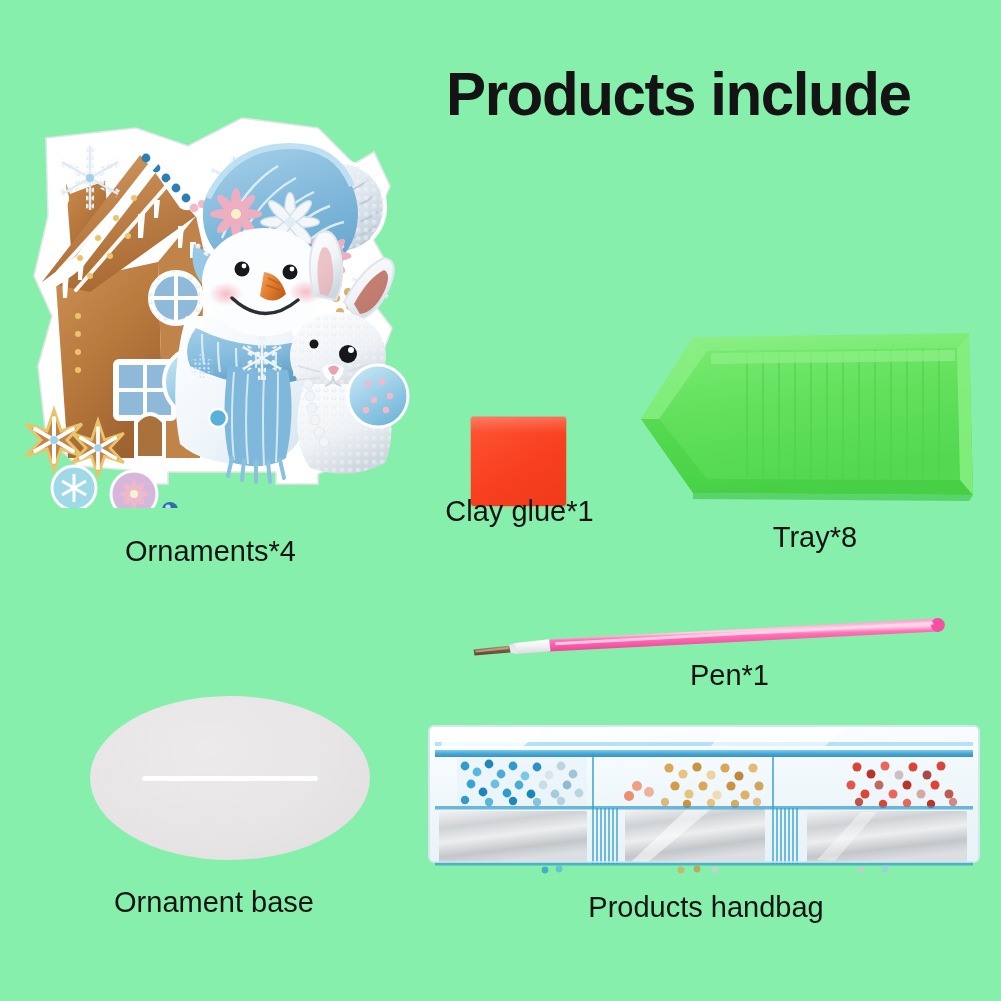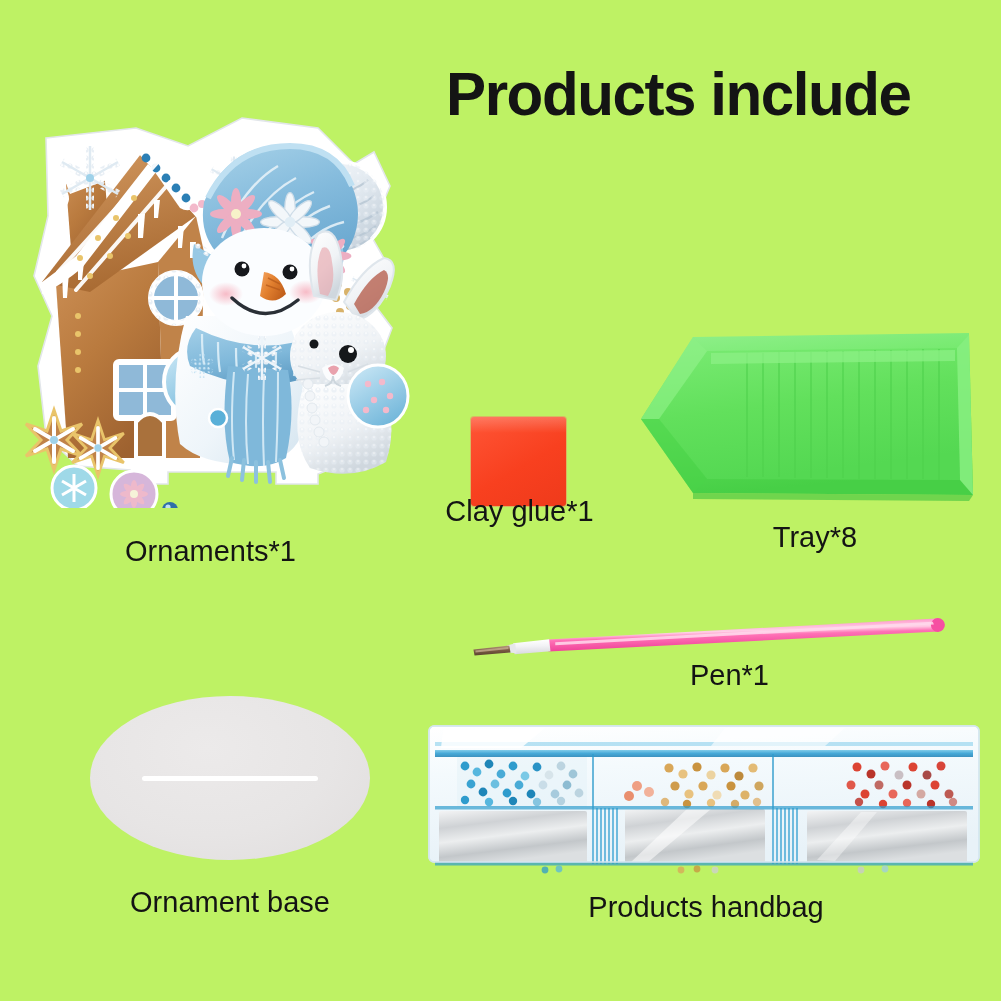--- a/index.html
+++ b/index.html
@@ -13,21 +13,21 @@
     height: 1001px;
     position: relative;
     overflow: hidden;
     font-family: "Liberation Sans", sans-serif;
     color: #111111;
     -webkit-font-smoothing: antialiased;
   }
   .stage {
     position: absolute;
     inset: 0;
-    background: #bef264;
+    background: #86efac;
   }
   .abs { position: absolute; }
 
   
   #page-title {
     left: 446px;
     top: 63px;
     width: 545px;
     font-size: 62px;
     line-height: 1.0;
@@ -121,21 +121,21 @@
     width: 558px;
     height: 163px;
   }
   #diamond-handbag-image svg { display:block; width:100%; height:100%; }
 
   
   #caption-ornaments      { left: 33px;  top: 535px; width: 355px; }
   #caption-clay-glue      { left: 388px; top: 495px; width: 263px; }
   #caption-tray           { left: 684px; top: 521px; width: 262px; }
   #caption-pen            { left: 617px; top: 659px; width: 225px; }
-  #caption-ornament-base  { left: 90px;  top: 886px; width: 280px; }
+  #caption-ornament-base  { left: 74px;  top: 886px; width: 280px; }
   #caption-diamond-handbag{ left: 427px; top: 891px; width: 558px; }
 </style>
 </head>
 <body>
 
 <div class="stage">
 
   <div class="abs" id="page-title">Products include</div>
 
   <div class="abs" id="ornament-figure">
@@ -776,21 +776,21 @@
         <circle cx="436" cy="158" r="3.4" fill="#c9c9cf"></circle>
           <circle cx="460" cy="157" r="3.4" fill="#9ecde2"></circle>
       </g>
 
       <path d="M18 18 L120 16 L96 36 L16 36 Z" fill="#ffffff" opacity="0.85"></path>
       <path d="M300 16 L420 16 L400 34 L286 34 Z" fill="#ffffff" opacity="0.6"></path>
       <rect x="4" y="14" width="550" height="136" rx="5" fill="none" stroke="#d4e6f0" stroke-width="1.5"></rect>
     </svg>
   </div>
 
-  <div class="abs caption" id="caption-ornaments">Ornaments*1</div>
+  <div class="abs caption" id="caption-ornaments">Ornaments*4</div>
 
   <div class="abs caption" id="caption-clay-glue">Clay glue*1</div>
 
   <div class="abs caption" id="caption-tray">Tray*8</div>
 
   <div class="abs caption" id="caption-pen">Pen*1</div>
 
   <div class="abs caption" id="caption-ornament-base">Ornament base</div>
 
   <div class="abs caption" id="caption-diamond-handbag">Products handbag</div>

